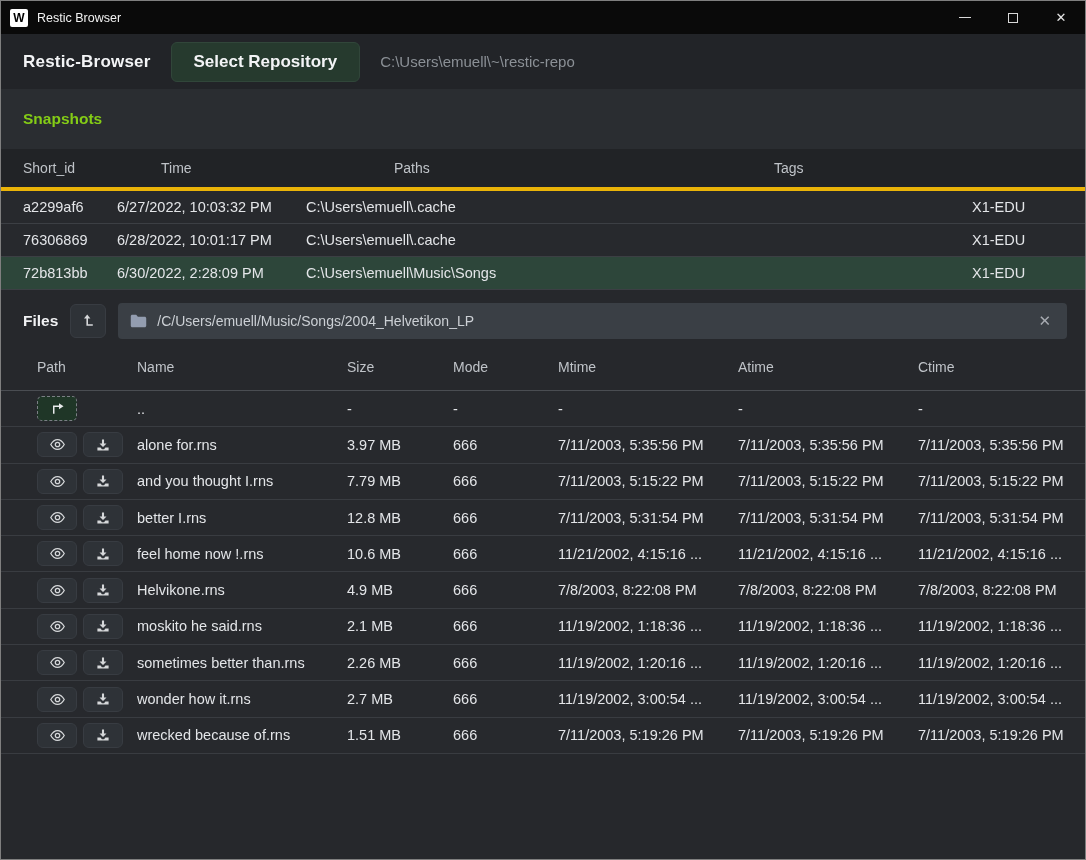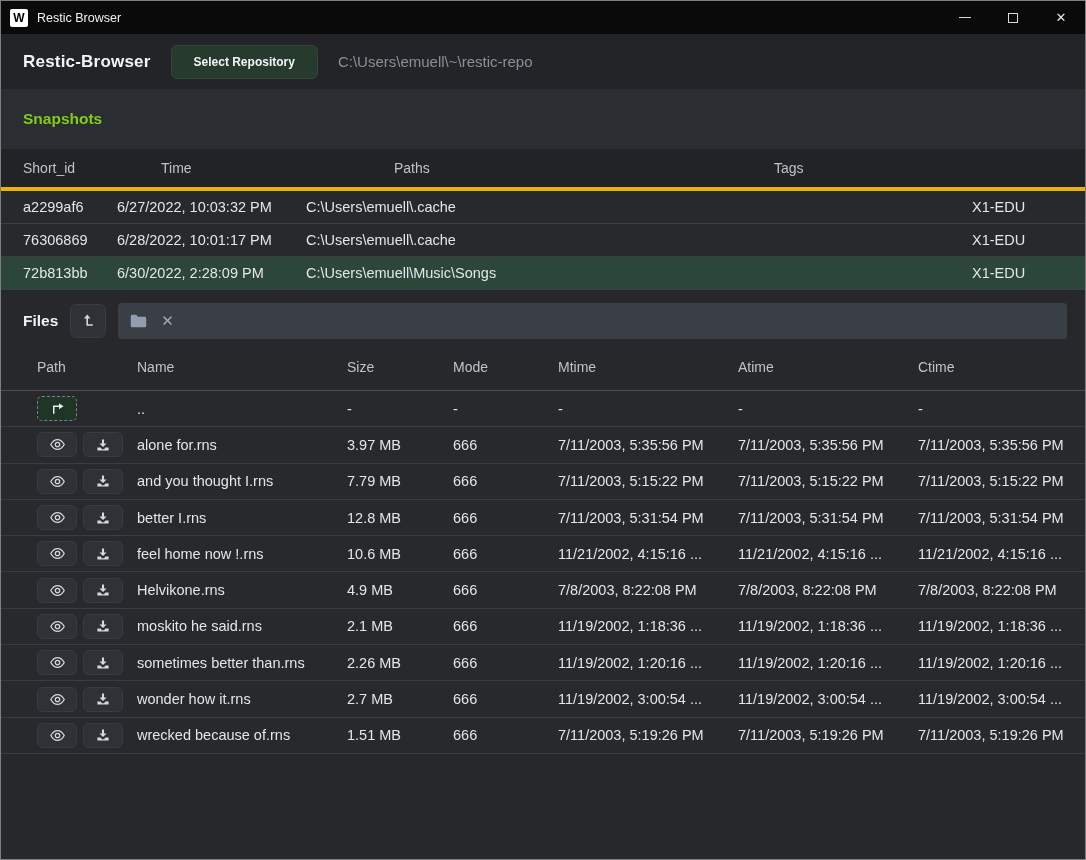--- a/index.html
+++ b/index.html
@@ -35,21 +35,21 @@
   .close-glyph { font-size:13px; color:#e6e6e6; }
 
   
   .appbar {
     height:55px; flex:0 0 55px; background:#222428;
     display:flex; align-items:center; padding:8px 22px; gap:20px;
   }
   .app-title { font-size:17px; font-weight:bold; color:#f3f4f6; letter-spacing:.2px; }
   .btn-green {
     background:#263a2e; color:#f3f4f6; border:1px solid #31463a; border-radius:6px;
-    font-size:12px; font-weight:bold; padding:9px 22px; cursor:pointer;
+    font-size:17px; font-weight:bold; padding:9px 22px; cursor:pointer;
     font-family:"Liberation Sans", sans-serif;
   }
   .repo-path { color:#8b9096; font-size:15px; }
 
   
   .section-title {
     height:60px; flex:0 0 60px; background:#2a2d31;
     display:flex; align-items:center; padding-left:22px;
     font-size:15.5px; font-weight:bold; color:#84cc16;
   }
@@ -174,20 +174,21 @@
           <polygon points="5,7 9,2 13,7" fill="#d6d8da"></polygon>
         </svg>
       </span>
     </button>
     <div class="breadcrumb">
       <span>
         <svg width="17" height="14" viewBox="0 0 22 18">
           <path d="M1 3c0-1.1.9-2 2-2h5l2.2 2.5H19c1.1 0 2 .9 2 2V15c0 1.1-.9 2-2 2H3c-1.1 0-2-.9-2-2z" fill="#939db0"></path>
         </svg>
       </span>
+      <span class="crumb-path">/C/Users/emuell/Music/Songs/2004_Helvetikon_LP</span>
       <span class="crumb-clear">✕</span>
     </div>
   </div>
 
   <div class="files-grid files-head">
     <span class="cell">Path</span>
     <span class="cell">Name</span>
     <span class="cell">Size</span>
     <span class="cell">Mode</span>
     <span class="cell">Mtime</span>

